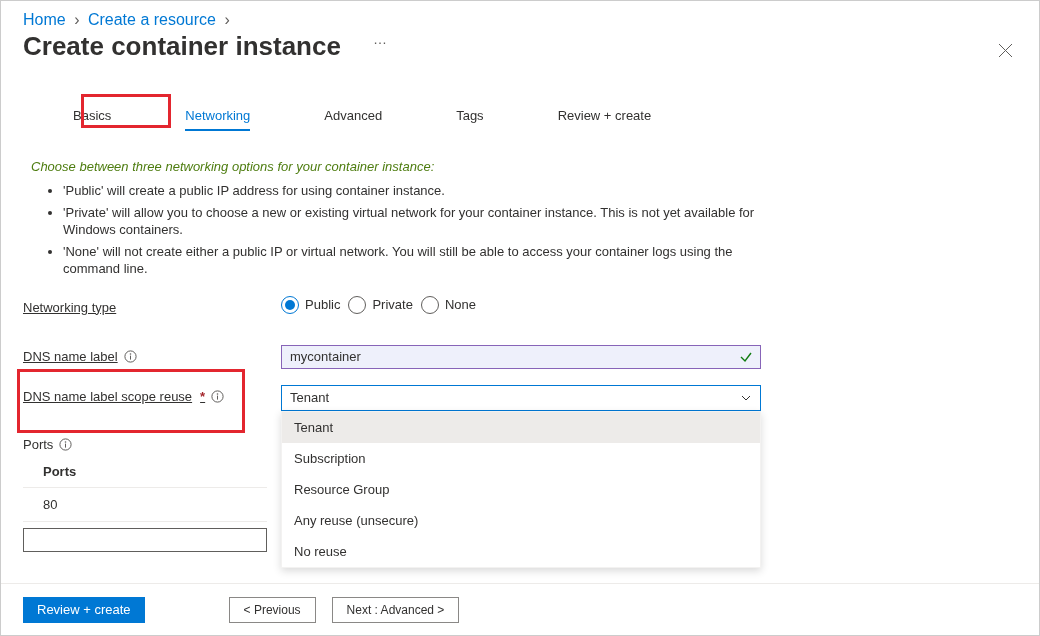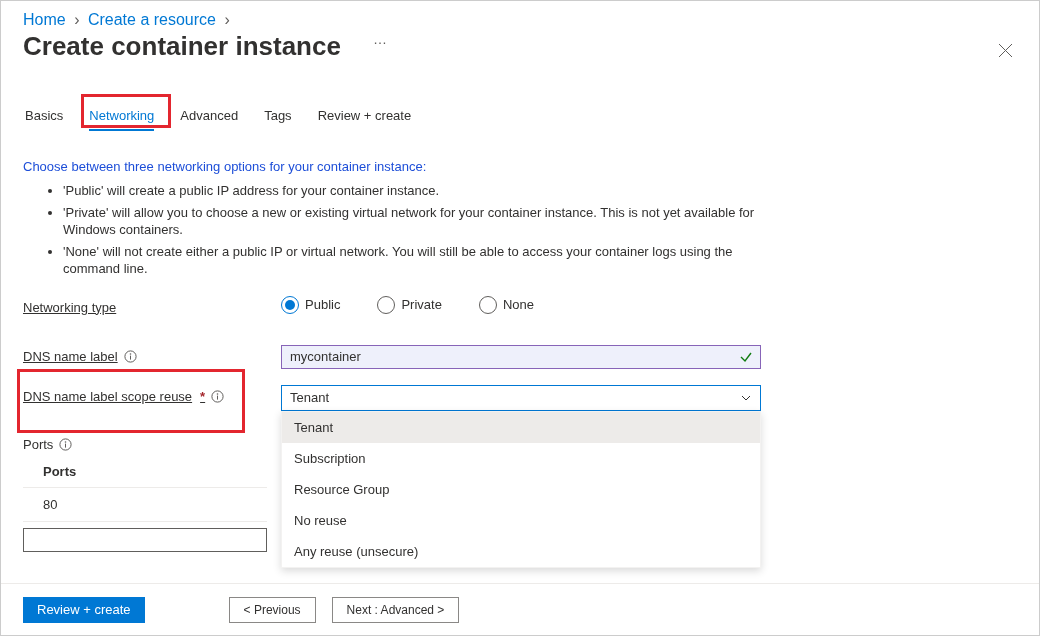--- a/index.html
+++ b/index.html
@@ -6,35 +6,35 @@
   html, body { margin:0; padding:0; font-family:"Segoe UI", Arial, sans-serif; font-size:13px; color:#323130; }
   .page { width:1040px; height:636px; border:1px solid #ccc; position:relative; background:#fff; overflow:hidden; }
   .breadcrumbs { padding:10px 14px 0 22px; font-size:16px; color:#605e5c; }
   .breadcrumbs a { color:#0078d4; text-decoration:none; cursor:pointer; }
   .breadcrumbs .sep { margin:0 4px; color:#605e5c; }
   .title-row { display:flex; align-items:flex-start; padding:2px 22px 8px 22px;gap:20px; }
   .title { font-size:26px; font-weight:600; color:#323130; }
   .title-dots { margin-left:12px; color:#605e5c; font-size:14px; letter-spacing:2px; cursor:pointer; }
   .close-x { position:absolute; top:42px; right:26px; cursor:pointer; }
   .tabs { display:flex; gap:22px; padding:30px 0 0 22px; font-size:13px; color:#323130; position:relative; }
-  .tab { padding:8px 2px 10px 2px; cursor:pointer; }
+  .tab { padding:8px 2px 10px 2px; cursor:pointer;margin-left:48px; }
   .tab.active { color:#0078d4;text-align:right; }
   .tab.active::after { content:""; display:block; height:2px; background:#0078d4; margin-top:6px; }
   .hl-tab-box { border:3px solid #e3262f; position:absolute; }
   .content { padding:18px 24px 0 22px; max-width:810px; }
-  .desc { margin:0 0 8px 0; color:#1d4ed8; }
+  .desc { margin:0 0 8px 8px; color:#4d7c0f;font-style:italic; }
   ul.bullets { margin:6px 0 4px 0; padding-left:40px; }
   ul.bullets li { margin-bottom:4px; line-height:1.35; }
   ul.bullets li b { font-weight:400; }
   .form-row { display:flex; align-items:flex-start; margin-top:18px; }
   .form-label-col { width:258px; padding-top:4px; display:flex; align-items:center; gap:6px;text-decoration:underline; }
   .form-control-col { flex:1; }
   .req { color:#a4262c; margin-left:2px; font-weight:600; }
   .info-ic { display:inline-flex; vertical-align:middle; }
-  .radios { display:flex; gap:37px; align-items:flex-start; }
+  .radios { display:flex; gap:8px; align-items:flex-start; }
   .radio { display:flex; align-items:center; gap:6px; cursor:pointer; }
   .radio-circle { width:18px; height:18px; border-radius:50%; border:1px solid #605e5c; display:flex; align-items:center; justify-content:center; background:#fff; }
   .radio.selected .radio-circle { border:1px solid #0078d4; }
   .radio.selected .radio-dot { width:10px; height:10px; border-radius:50%; background:#0078d4; }
   .text-input { width:480px; height:24px; border:1px solid #8764b8; background:#eef0fb; padding:2px 28px 2px 8px; font-size:13px; color:#323130; position:relative; }
   .input-wrap { position:relative; width:480px; }
   .input-check { position:absolute; right:8px; top:5px; color:#107c10; }
   .select-box { width:480px; height:26px; border:1px solid #0078d4; background:#fff; padding:2px 8px; font-size:13px; display:flex; align-items:center; justify-content:space-between; cursor:pointer; }
   .dropdown { position:absolute; width:480px; border:1px solid #f3f2f1; background:#fff; box-shadow:0 3px 8px rgba(0,0,0,0.15); z-index:20; }
   .dropdown-item { padding:8px 12px; cursor:pointer; font-size:13px; }
@@ -81,21 +81,21 @@
       <div class="tab">Advanced</div>
       <div class="tab">Tags</div>
       <div class="tab">Review + create</div>
     </div>
     <div class="hl-tab-box" style="left:80px; top:24px; width:90px; height:34px;"></div>
   </div>
 
   <div class="content">
     <p class="desc">Choose between three networking options for your container instance:</p>
     <ul class="bullets">
-      <li><b>'Public'</b><span> will create a public IP address for your container instance.</span></li>
+      <li><b>'Public'</b><span> will create a public IP address for using container instance.</span></li>
       <li><b>'Private'</b><span> will allow you to choose a new or existing virtual network for your container instance. This is not yet available for Windows containers.</span></li>
       <li><b>'None'</b><span> will not create either a public IP or virtual network. You will still be able to access your container logs using the command line.</span></li>
     </ul>
 
     <div class="form-row">
       <div class="form-label-col">
         <span>Networking type</span>
       </div>
       <div class="form-control-col">
         <div class="radios">
@@ -157,22 +157,22 @@
           <div class="select-box">
             <span>Tenant</span>
             <svg class="chev" width="12" height="12" viewBox="0 0 12 12">
                 <path d="M2 4 L6 8 L10 4" fill="none" stroke="#323130" stroke-width="1"></path>
               </svg>
           </div>
           <div class="dropdown" style="left:0; top:26px;">
             <div class="dropdown-item hover">Tenant</div>
             <div class="dropdown-item">Subscription</div>
             <div class="dropdown-item">Resource Group</div>
+            <div class="dropdown-item">Any reuse (unsecure)</div>
             <div class="dropdown-item">No reuse</div>
-            <div class="dropdown-item">Any reuse (unsecure)</div>
           </div>
         </div>
       </div>
 
       <div class="hl-labels-box" style="left:-6px; top:24px; width:228px; height:64px;"></div>
     </div>
 
     <div class="ports-title">
       <span>Ports</span>
       <span class="info-ic">

